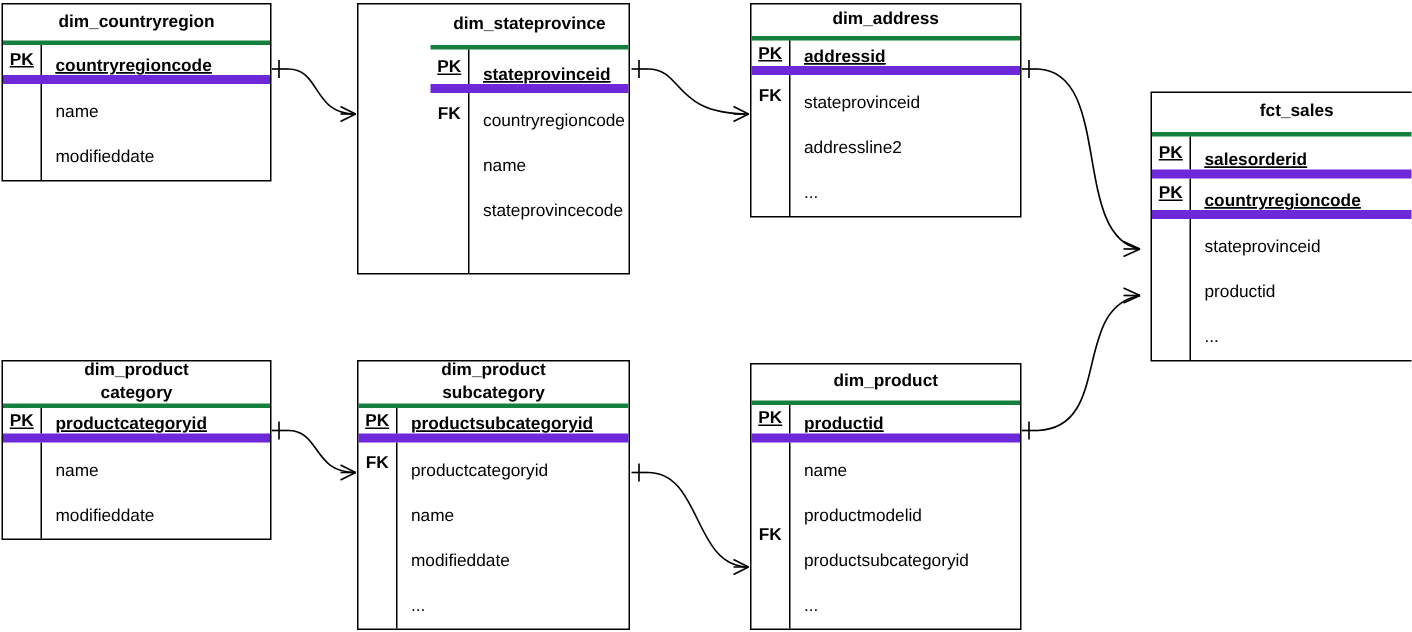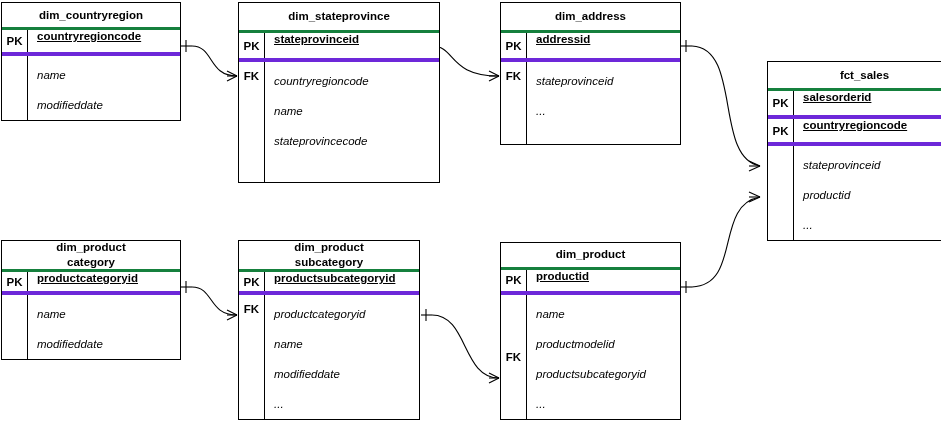--- a/index.html
+++ b/index.html
@@ -38,22 +38,23 @@
     display: flex;
     flex-direction: column;
     align-items: center;
     justify-content: center;
     line-height: 15px;
     padding: 2px 0;
   }
   .row {
     box-sizing: border-box;
     display: flex;
-    align-items: flex-start;
-    border-bottom: 4px solid #6d28d9;
+    align-items: flex-end;
+    border-bottom: 6px solid #6d28d9;
+    text-decoration: underline;
   }
   .row .keycell {
     box-sizing: border-box;
     width: 26px;
     min-width: 26px;
     align-self: stretch;
     border-right: 1px solid #000000;
     display: flex;
     align-items: center;
     justify-content: center;
@@ -98,21 +99,20 @@
     padding-top: 4px;
   }
   .attr {
     box-sizing: border-box;
     height: 30px;
     display: flex;
     align-items: center;
     padding-left: 9px;
     font-size: 11.5px;
     white-space: nowrap;
-    font-style: italic;
   }
   
   #links {
     position: absolute;
     left: 0; top: 0;
     width: 941px;
     height: 421px;
     z-index: 1;
     pointer-events: none;
   }
@@ -190,21 +190,21 @@
     </div>
     <div class="bodyblock">
       <div class="keycol"></div>
       <div class="attrs">
         <div class="attr">name</div>
         <div class="attr">modifieddate</div>
       </div>
     </div>
   </div>
 
-  <div class="entity" style="left:238px; top:2px; width:202px; height:181px;">
+  <div class="entity" style="left:238px; top:2px; width:182px; height:181px;padding-left:48px;">
     <div class="entity-title" style="height:30px;">
       <span>dim_stateprovince</span>
     </div>
     <div class="row pk" style="height:29px;">
       <div class="keycell">PK</div>
       <div class="namecell">stateprovinceid</div>
     </div>
     <div class="bodyblock">
       <div class="keycol top">FK</div>
       <div class="attrs">
@@ -220,20 +220,21 @@
       <span>dim_address</span>
     </div>
     <div class="row pk" style="height:29px;">
       <div class="keycell">PK</div>
       <div class="namecell">addressid</div>
     </div>
     <div class="bodyblock">
       <div class="keycol top">FK</div>
       <div class="attrs">
         <div class="attr">stateprovinceid</div>
+        <div class="attr">addressline2</div>
         <div class="attr">...</div>
       </div>
     </div>
   </div>
 
   <div class="entity" style="left:767px; top:61px; width:195px; height:180px;">
     <div class="entity-title" style="height:30px;">
       <span>fct_sales</span>
     </div>
     <div class="row pk" style="height:29px;">

